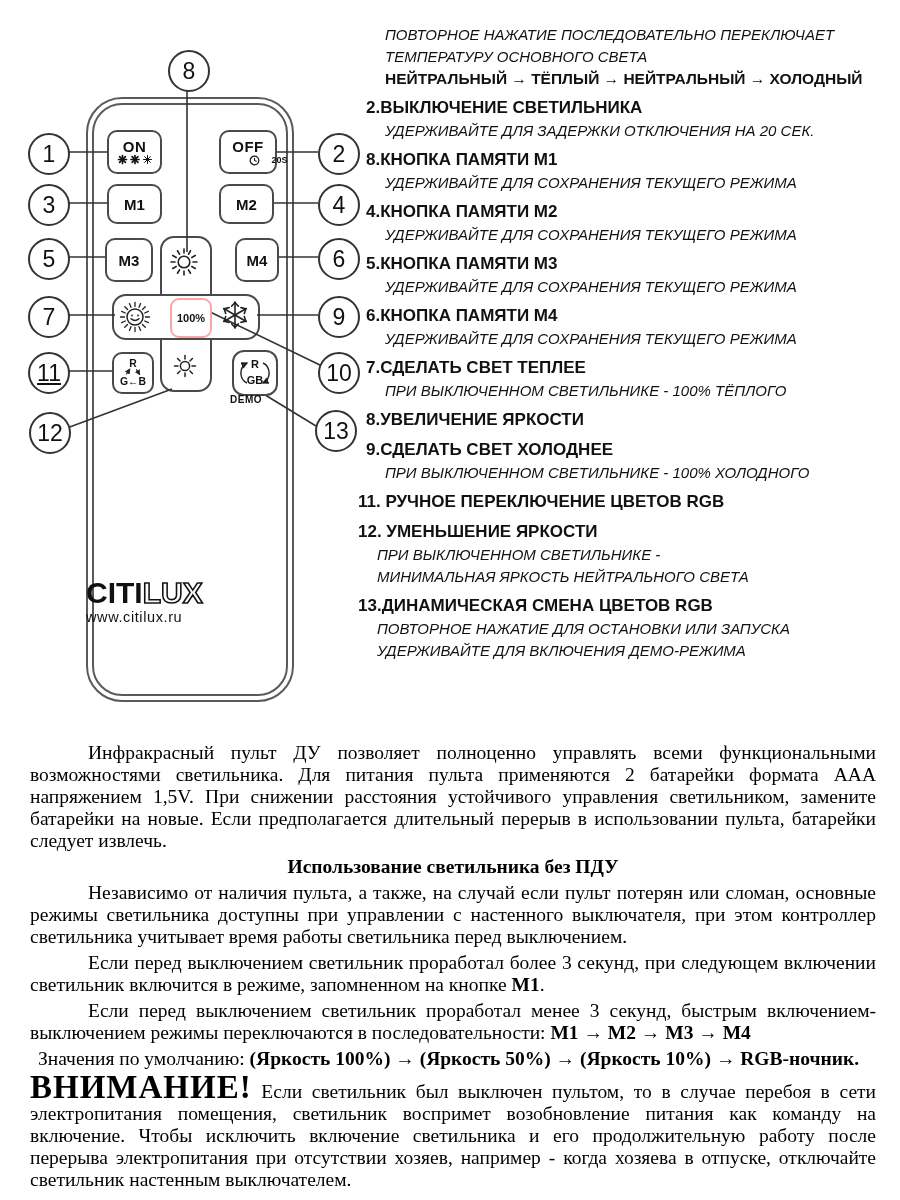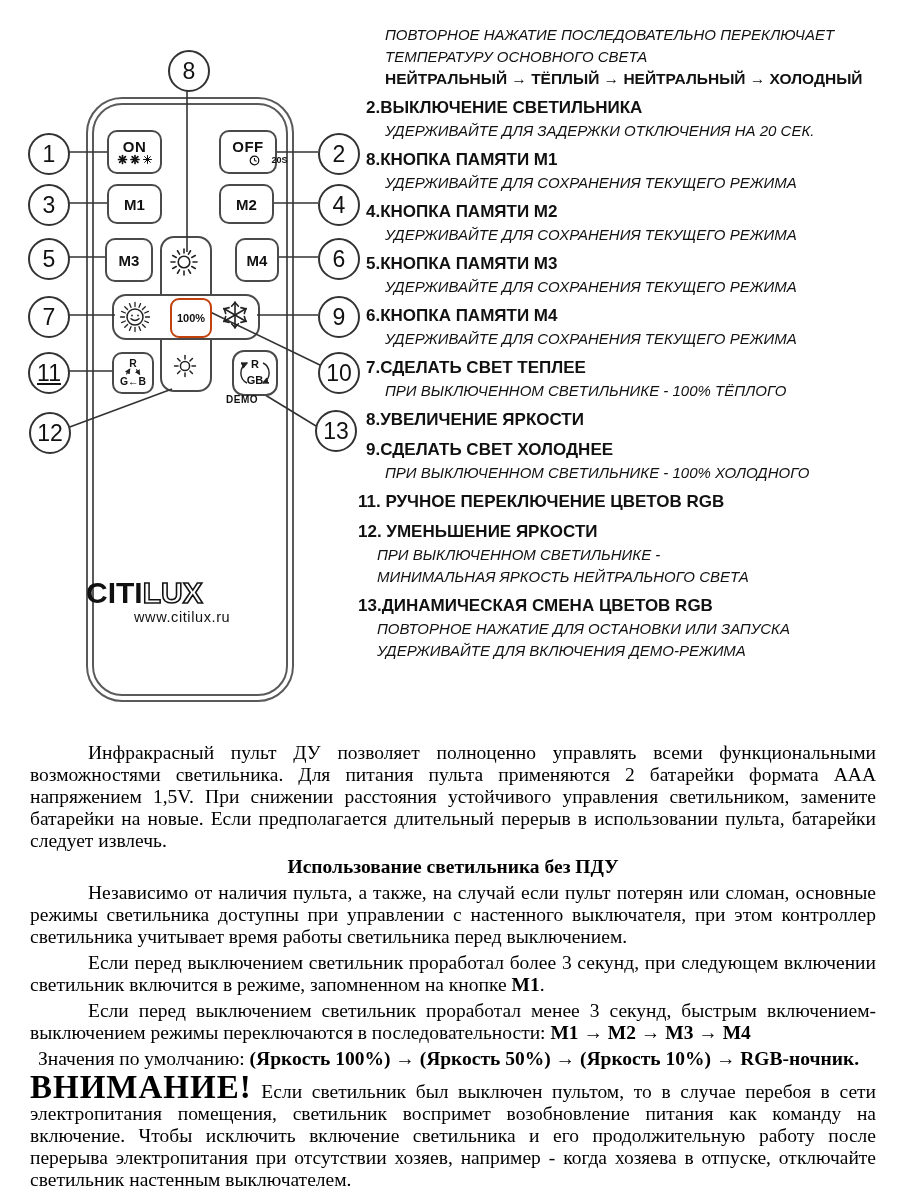--- a/index.html
+++ b/index.html
@@ -13,34 +13,34 @@
   .rc-btn{position:absolute;border:2px solid #4a4a4a;border-radius:10px;background:#fff;
     display:flex;flex-direction:column;align-items:center;justify-content:center;
     font-weight:bold;color:#111;z-index:3;}
   .lbl-big{font-size:15px;line-height:15px;letter-spacing:.5px;}
   .lbl-m{font-size:15px;}
   .off-sub{display:flex;align-items:flex-start;gap:12px;margin-top:1px;margin-left:40px;}
   .off-sub span{font-size:9px;font-weight:bold;}
   .bar{position:absolute;border:2px solid #4a4a4a;border-radius:14px;background:#fff;z-index:1;}
   .bar-patch{position:absolute;background:#fff;z-index:2;}
   .icon{position:absolute;z-index:3;display:block;}
-  .btn-100{position:absolute;left:170px;top:298px;width:38px;height:36px;border:2px solid #c2410c;
+  .btn-100{position:absolute;left:170px;top:298px;width:38px;height:36px;border:2px solid #fca5a5;
     border-radius:9px;background:#fff;z-index:3;display:flex;align-items:center;justify-content:center;
     font-size:11px;font-weight:bold;}
-  .demo-lbl{position:absolute;left:226px;top:394px;width:50px;text-align:left;
+  .demo-lbl{position:absolute;left:212px;top:394px;width:50px;text-align:right;
     font-size:10px;font-weight:bold;letter-spacing:.5px;z-index:3;}
   .callout{position:absolute;width:38px;height:38px;border:2px solid #333;border-radius:50%;
     background:#fff;display:flex;align-items:center;justify-content:center;
     font-size:23px;color:#111;z-index:4;}
   .connectors{position:absolute;left:0;top:0;z-index:2;}
   .logo{position:absolute;left:86px;top:578px;width:204px;z-index:3;}
   .brand{font-size:30px;font-weight:bold;letter-spacing:0;line-height:30px;}
   .brand .solid{color:#111;}
   .brand .outline{color:#fff;-webkit-text-stroke:1.6px #111;}
-  .brand-url{font-size:14.5px;letter-spacing:.6px;margin-top:1px;padding-left:48px;}
+  .brand-url{font-size:14.5px;letter-spacing:.6px;margin-top:1px;}
   
   .instructions{position:absolute;left:366px;top:24px;width:526px;}
   .ins-item{margin-bottom:6px;}
   .ins-item.hang{margin-left:-8px;}
   .ins-title{font-size:17px;font-weight:bold;line-height:24px;}
   .ins-sub{margin-left:19px;font-size:15px;line-height:22px;}
   .sub-italic{font-style:italic;}
   .sub-bold{font-weight:bold;font-size:15.5px;}
   
   .bodytext{position:absolute;left:30px;top:742px;width:846px;

